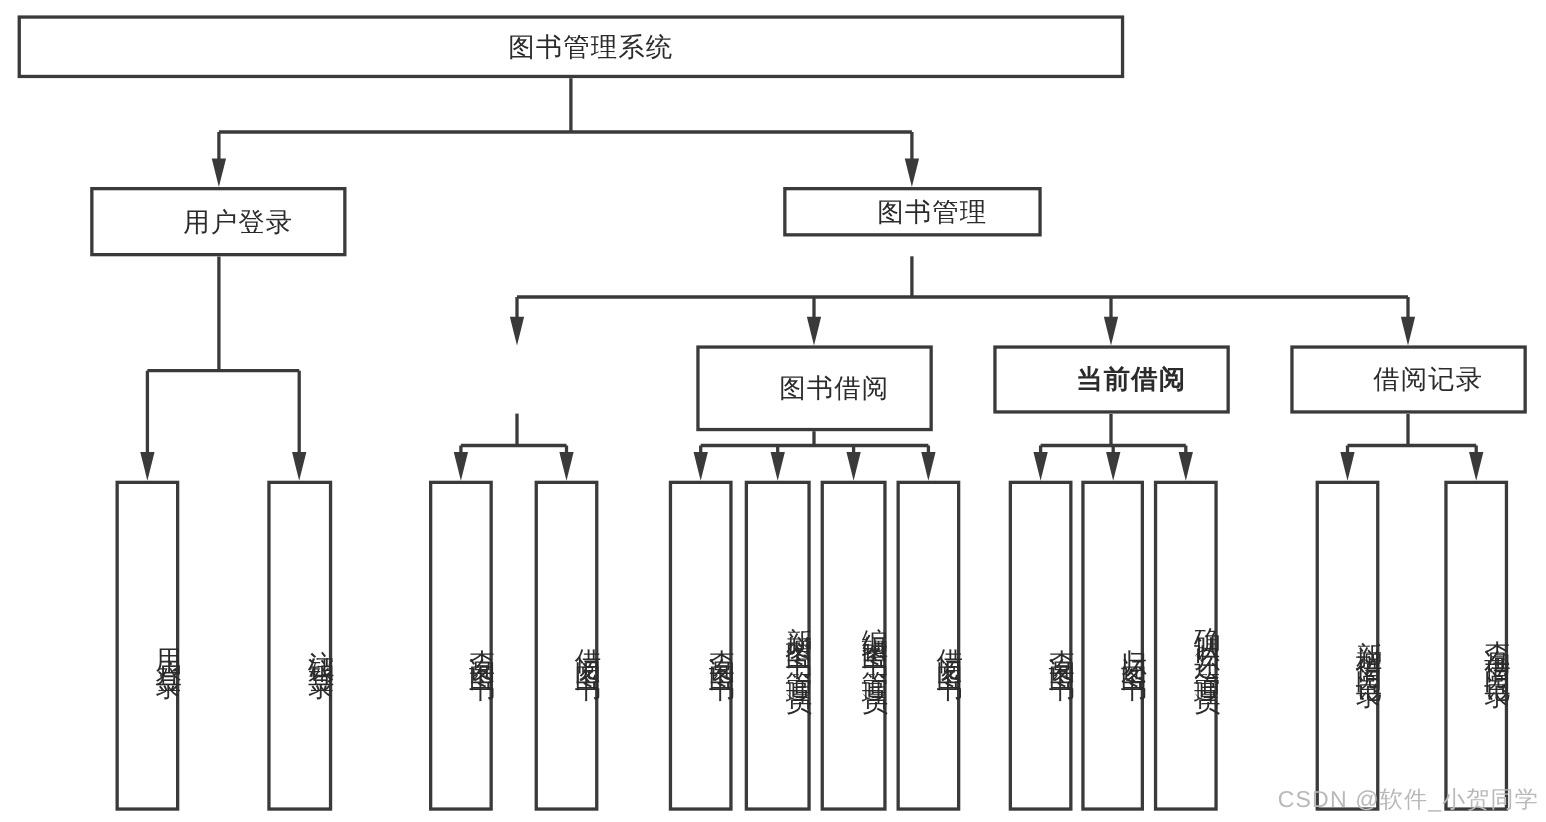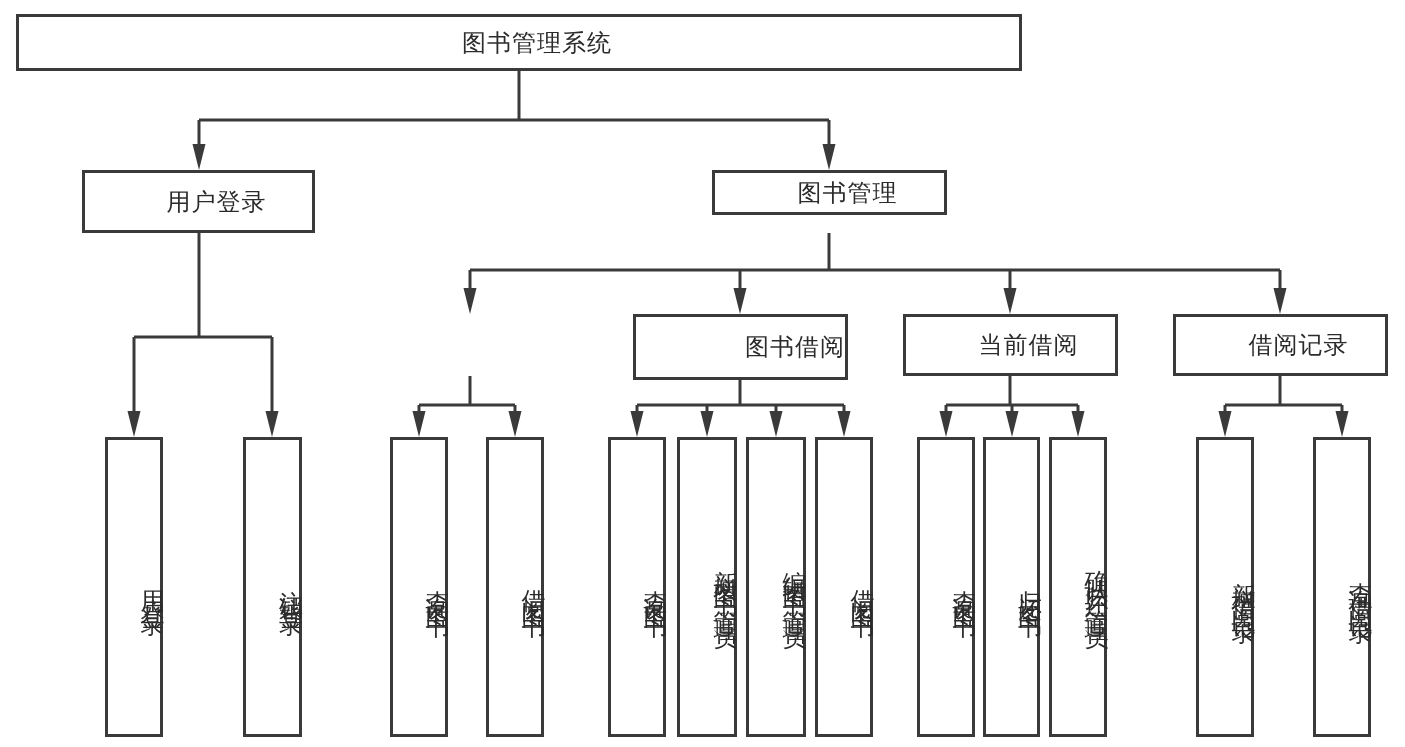--- a/index.html
+++ b/index.html
@@ -139,24 +139,24 @@
     <span>图书管理系统</span>
   </div>
 
   <div class="node hbox" style="left:82px;top:170px;width:233px;height:63px;">
     <span>用户登录</span>
   </div>
   <div class="node hbox" style="left:712px;top:170px;width:235px;height:45px;">
     <span>图书管理</span>
   </div>
 
-  <div class="node hbox" style="left:633px;top:314px;width:215px;height:66px;justify-content:flex-end;">
+  <div class="node hbox" style="left:633px;top:314px;width:215px;height:78px;">
     <span>图书借阅</span>
   </div>
-  <div class="node hbox" style="left:903px;top:314px;width:215px;height:62px;">
+  <div class="node hbox" style="left:903px;top:314px;width:215px;height:62px;font-weight:bold;">
     <span>当前借阅</span>
   </div>
   <div class="node hbox" style="left:1173px;top:314px;width:215px;height:62px;">
     <span>借阅记录</span>
   </div>
 
   <div class="node vbox" style="left:105px;top:437px;width:58px;height:300px;">
     <span>用户登录</span>
   </div>
   <div class="node vbox" style="left:243px;top:437px;width:59px;height:300px;">
@@ -193,14 +193,15 @@
     <span>确认归还（管理员）</span>
   </div>
 
   <div class="node vbox" style="left:1196px;top:437px;width:58px;height:300px;">
     <span>新增借阅记录</span>
   </div>
   <div class="node vbox" style="left:1313px;top:437px;width:58px;height:300px;">
     <span>查询借阅记录</span>
   </div>
 
+  <div class="watermark">CSDN @软件_小贺同学</div>
 
 </div>
 
 </body></html>

